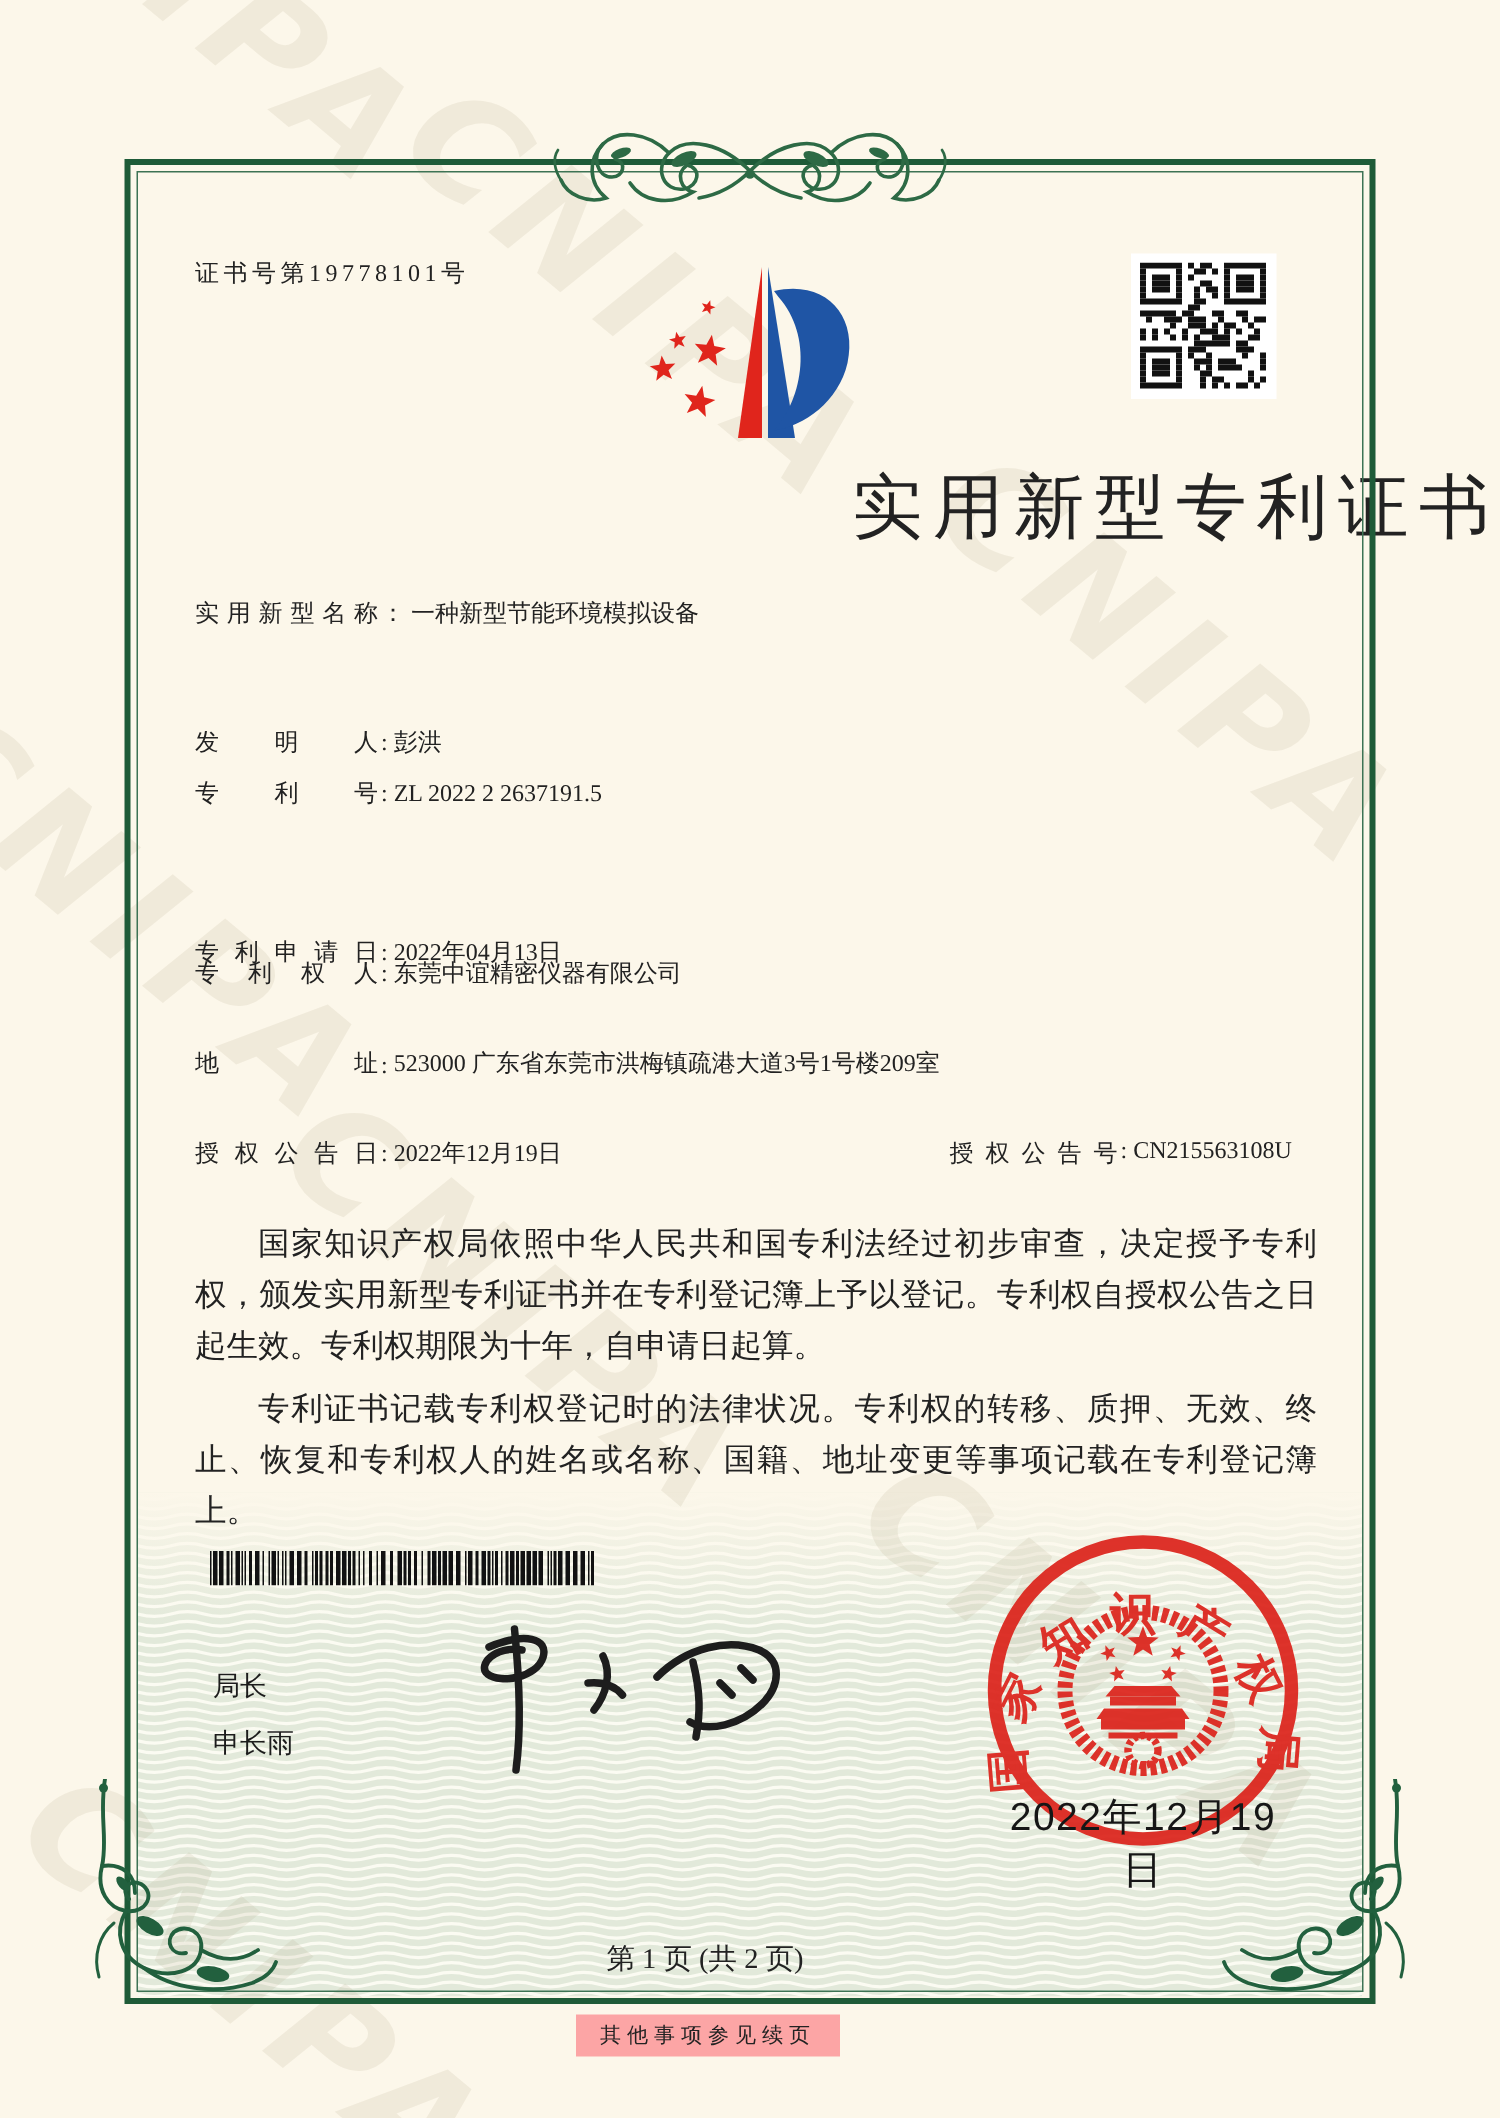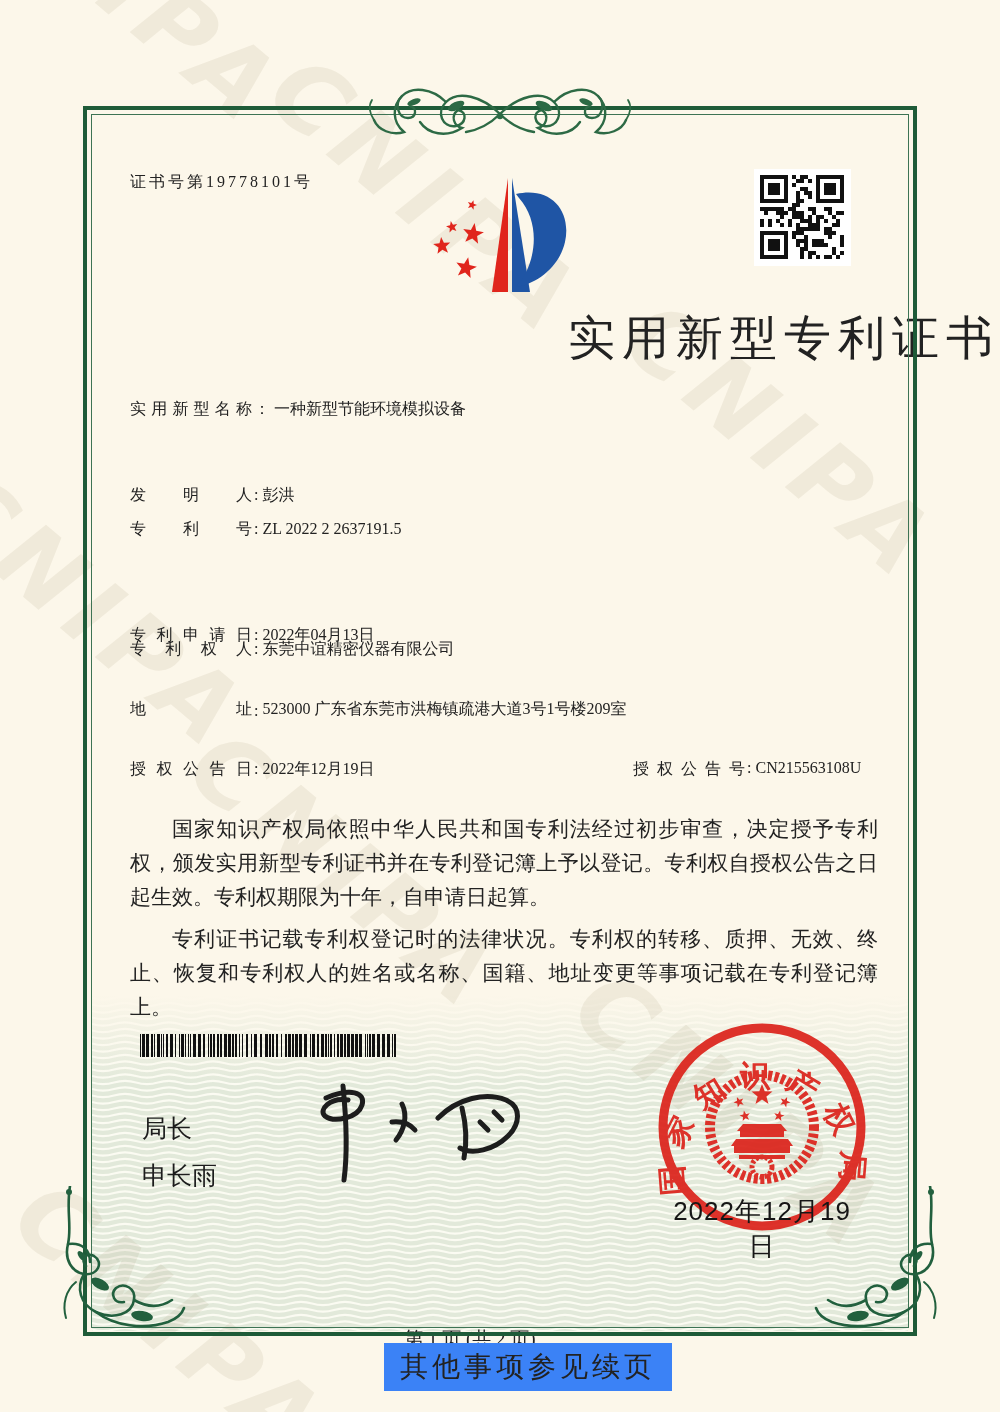--- a/index.html
+++ b/index.html
@@ -33,31 +33,31 @@
   .fvalue{display:inline-block;}
   .grant-col{position:absolute;left:503px;top:0;display:flex;align-items:flex-start;}
   .grant-col .flabel{width:112px;}
   
   .paras{position:absolute;left:130px;top:812px;width:748px;z-index:3;font-size:21px;line-height:34px;}
   .paras p{margin:0 0 8px 0;text-indent:2em;text-align:justify;}
   
   .barcode{position:absolute;left:140px;top:1034px;z-index:3;}
   
   .officer{position:absolute;left:142px;top:1112px;z-index:3;
-           font-family:"Liberation Sans","DejaVu Sans",sans-serif;font-size:25px;color:#1c1c1c;}
+           font-family:"Liberation Sans","DejaVu Sans",sans-serif;font-size:18px;color:#1c1c1c;}
   .officer div{margin-bottom:14px;}
   .signature{position:absolute;left:292px;top:1078px;z-index:3;}
   
   .seal{position:absolute;left:652px;top:1015px;z-index:5;}
   .seal-date{position:absolute;left:662px;top:1194px;width:200px;text-align:center;z-index:5;
              font-family:"Liberation Sans","DejaVu Sans",sans-serif;font-size:26px;color:#161616;letter-spacing:1px;}
   
-  .page-info{position:absolute;left:0;width:940px;top:1293px;text-align:center;font-size:19px;z-index:3;margin-top:33px;}
-  .footer-note{position:absolute;left:384px;top:1343px;background:#3b82f6;padding:5px 16px;
-               font-size:28px;letter-spacing:4px;z-index:3;}
+  .page-info{position:absolute;left:0;width:940px;top:1293px;text-align:center;font-size:19px;z-index:3;}
+  .footer-note{position:absolute;left:384px;top:1343px;background:#fca5a5;padding:5px 16px;
+               font-size:14px;letter-spacing:4px;z-index:3;}
 </style>
 </head>
 <body>
 
 <div class="page">
 
   <div class="wm-layer">
       <div class="wm" style="left: -60px; top: -70px;">CNIPA</div>
       <div class="wm" style="left: 845px; top: -80px;">CNIPA</div>
       <div class="wm" style="left: 240px; top: 140px;">CNIPA</div>

